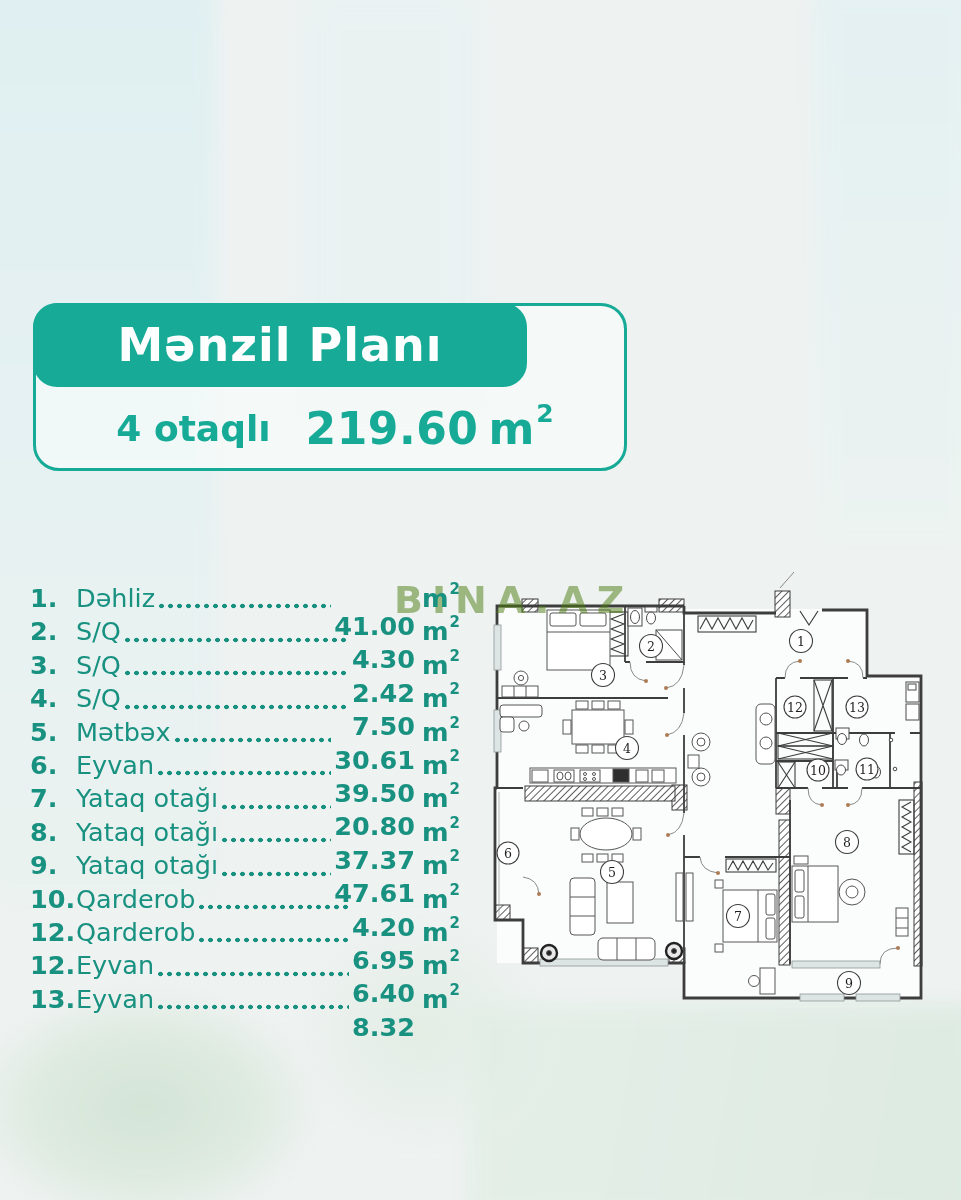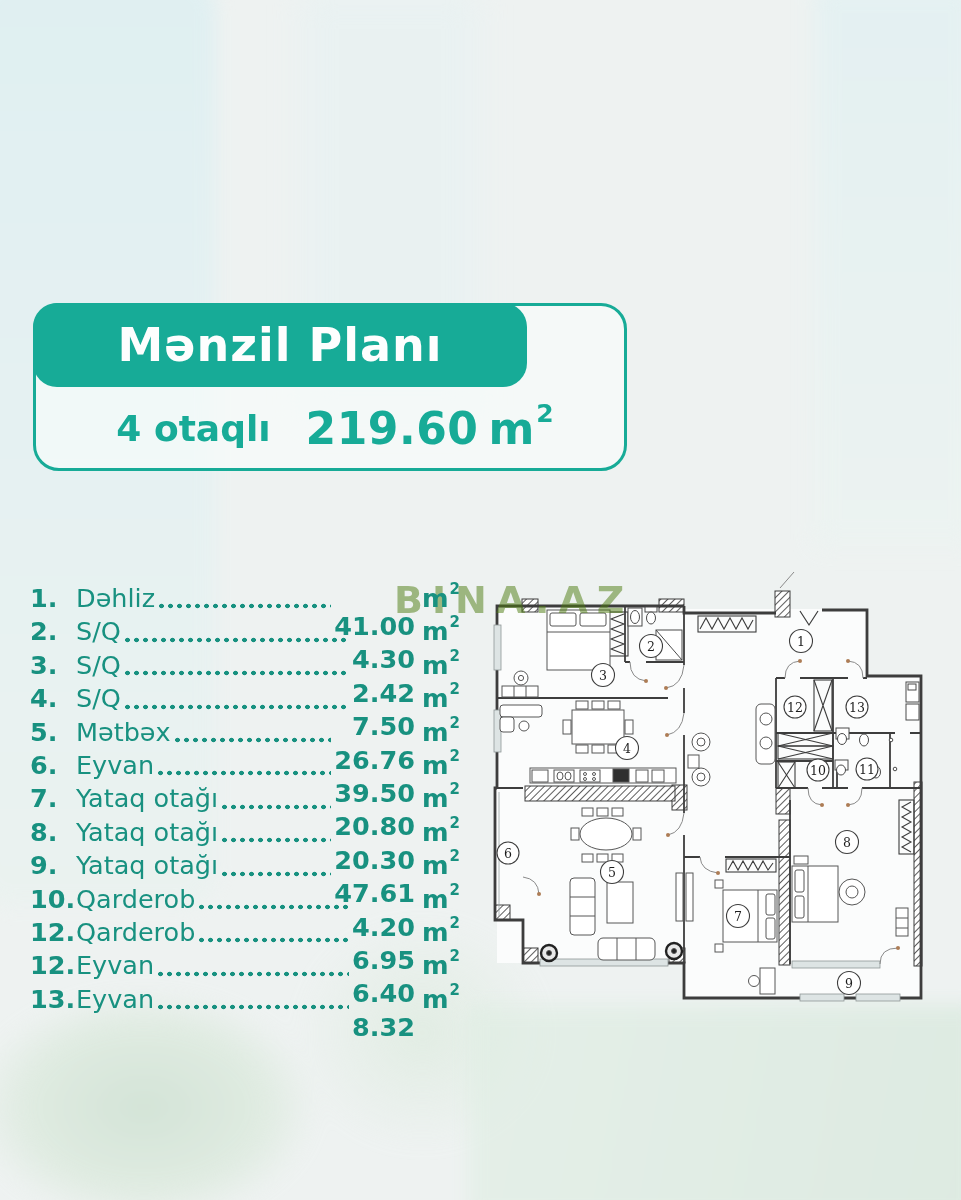--- a/index.html
+++ b/index.html
@@ -132,21 +132,21 @@
     <span class="leader"></span>
     <span class="area">7.50</span>
     <span class="unit">m</span>
     <span class="sup">2</span>
   </div>
 
   <div class="row">
     <span class="num">5.</span>
     <span class="name">Mətbəx</span>
     <span class="leader"></span>
-    <span class="area">26.76</span>
+    <span class="area">30.61</span>
     <span class="unit">m</span>
     <span class="sup">2</span>
   </div>
 
   <div class="row">
     <span class="num">6.</span>
     <span class="name">Eyvan</span>
     <span class="leader"></span>
     <span class="area">39.50</span>
     <span class="unit">m</span>
@@ -159,21 +159,21 @@
     <span class="leader"></span>
     <span class="area">20.80</span>
     <span class="unit">m</span>
     <span class="sup">2</span>
   </div>
 
   <div class="row">
     <span class="num">8.</span>
     <span class="name">Yataq otağı</span>
     <span class="leader"></span>
-    <span class="area">20.30</span>
+    <span class="area">37.37</span>
     <span class="unit">m</span>
     <span class="sup">2</span>
   </div>
 
   <div class="row">
     <span class="num">9.</span>
     <span class="name">Yataq otağı</span>
     <span class="leader"></span>
     <span class="area">47.61</span>
     <span class="unit">m</span>

